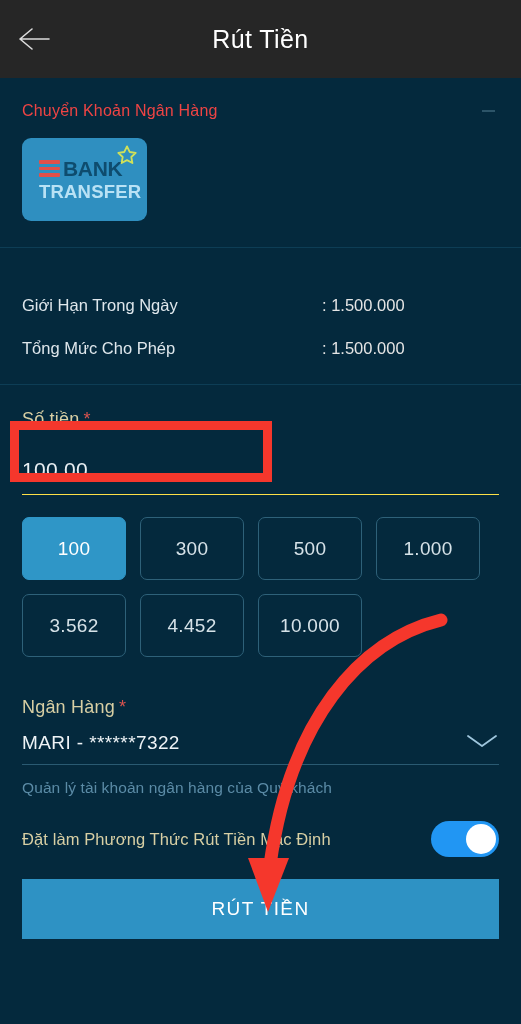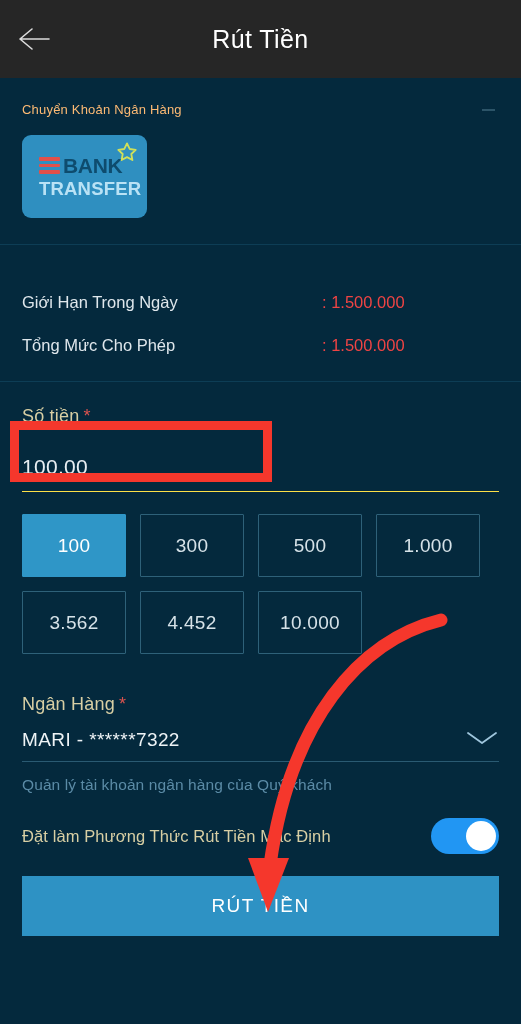--- a/index.html
+++ b/index.html
@@ -63,22 +63,22 @@
 
   
   .method-head {
     display: flex;
     align-items: center;
     justify-content: space-between;
     padding-top: 24px;
     padding-bottom: 2px;
   }
   .method-title {
-    color: #fdba74;
-    font-size: 13px;
+    color: #ef4444;
+    font-size: 16px;
     letter-spacing: 0.2px;
   }
   .collapse-dash {
     width: 13px;
     height: 2px;
     background: #2c5468;
     margin-right: 4px;
     cursor: pointer;
   }
 
@@ -145,21 +145,21 @@
   .limit-row {
     display: flex;
     align-items: baseline;
     margin-bottom: 11px;
     font-size: 16.5px;
     color: #dfe7ec;
     margin-top: 24px;
   }
   .limit-row:last-child { margin-bottom: 0; }
   .limit-label { width: 300px; }
-  .limit-value { color: #ef4444; }
+  .limit-value { color: #e5e5e5; }
 
   
   .field-block { padding-top: 24px; }
   .field-label {
     color: #d8cfa4;
     font-size: 18px;
     letter-spacing: 0.2px;
   }
   .req { color: #d9534f; margin-left: 4px; }
 
@@ -184,21 +184,21 @@
   .chips {
     display: flex;
     flex-wrap: wrap;
     gap: 14px;
     padding-top: 22px;
     padding-bottom: 4px;
   }
   .chip {
     width: 104px;
     height: 63px;
-    border-radius: 1px;
+    border-radius: 7px;
     border: 1px solid #2e6179;
     display: flex;
     align-items: center;
     justify-content: center;
     color: #d6e2e8;
     font-size: 19px;
     letter-spacing: 0.3px;
     cursor: pointer;
     box-sizing: border-box;
     background: transparent;

